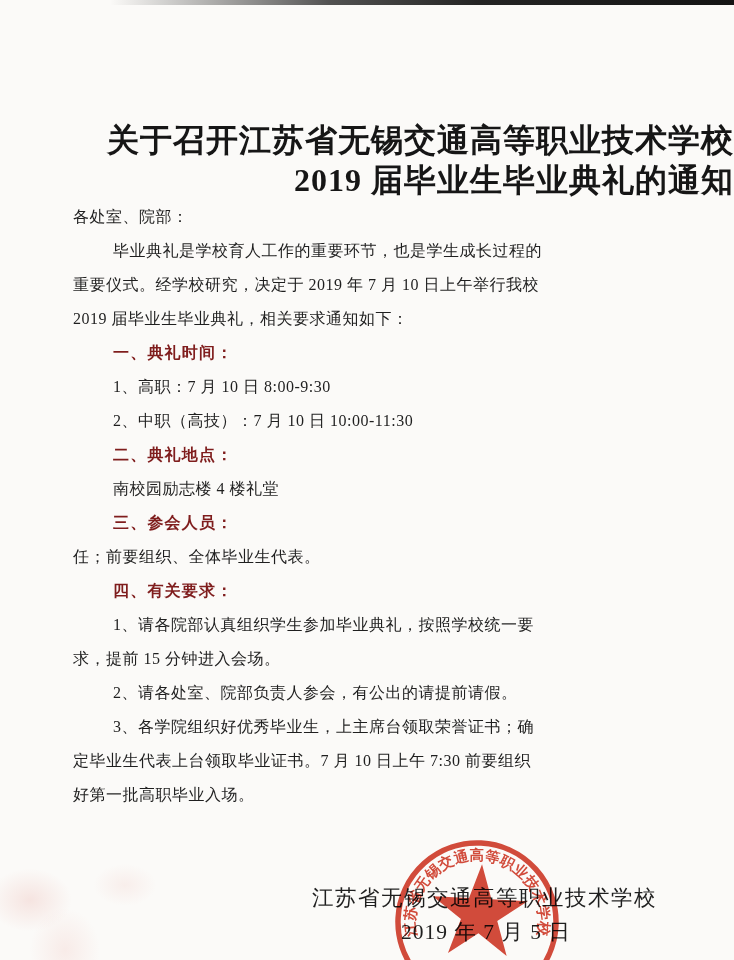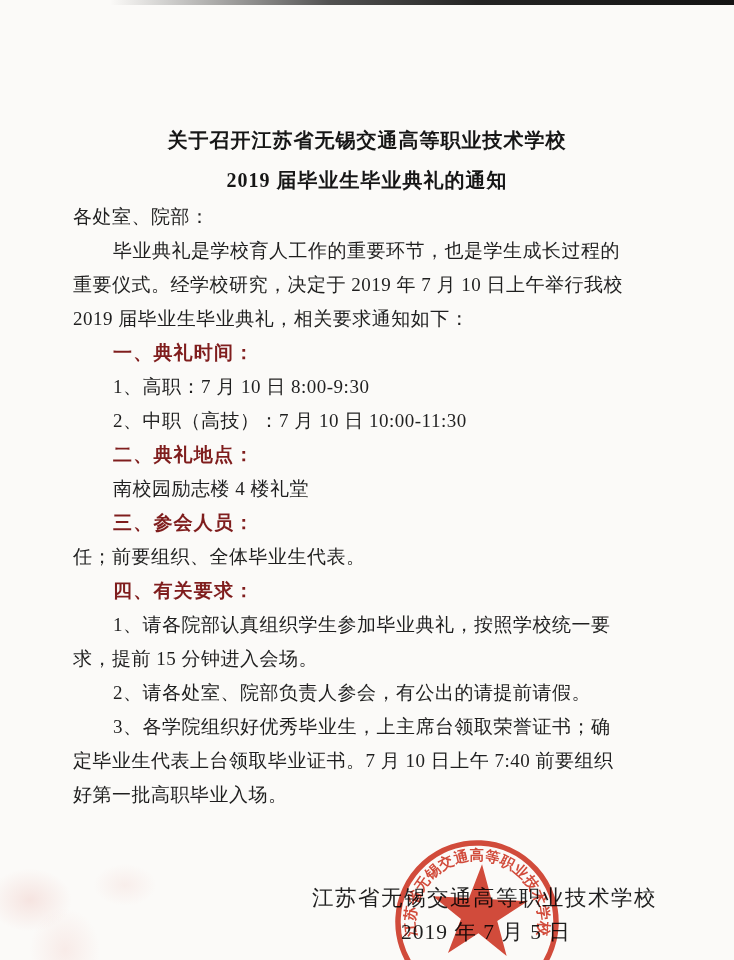--- a/index.html
+++ b/index.html
@@ -13,30 +13,30 @@
   }
   .top-edge{
     position:absolute;top:0;left:0;width:100%;height:5px;
     background:linear-gradient(to right,
       rgba(30,30,30,0) 0%, rgba(30,30,30,0) 15%,
       rgba(30,30,30,.30) 27%, rgba(25,25,25,.75) 45%,
       rgba(18,18,18,.92) 65%, #141414 100%);
   }
   .title-block{
     position:absolute;top:120px;left:0;width:100%;
-    text-align:center;
+    text-align:right;
     font-weight:bold;
-    font-size:20px;line-height:40px;
+    font-size:32px;line-height:40px;
     letter-spacing:1px;
     color:#161616;
     font-family:"Liberation Serif", serif;
   }
   .body-block{
     position:absolute;top:200px;left:73px;right:40px;
-    font-size:19px;line-height:34px;
+    font-size:16px;line-height:34px;
     letter-spacing:0.5px;
     white-space:nowrap;
   }
   .line{height:34px;}
   .indent{text-indent:40px;}
   .hei{
     font-family:"Liberation Sans", sans-serif;
     font-weight:700;
     letter-spacing:1.2px;
     color:#7f1d1d;
@@ -89,21 +89,21 @@
     <div class="line indent">2、中职（高技）：7 月 10 日 10:00-11:30</div>
     <div class="line indent hei">二、典礼地点：</div>
     <div class="line indent">南校园励志楼 4 楼礼堂</div>
     <div class="line indent hei">三、参会人员：</div>
     <div class="line">任；前要组织、全体毕业生代表。</div>
     <div class="line indent hei">四、有关要求：</div>
     <div class="line indent">1、请各院部认真组织学生参加毕业典礼，按照学校统一要</div>
     <div class="line">求，提前 15 分钟进入会场。</div>
     <div class="line indent">2、请各处室、院部负责人参会，有公出的请提前请假。</div>
     <div class="line indent">3、各学院组织好优秀毕业生，上主席台领取荣誉证书；确</div>
-    <div class="line">定毕业生代表上台领取毕业证书。7 月 10 日上午 7:40 前要组织</div>
+    <div class="line">定毕业生代表上台领取毕业证书。7 月 10 日上午 7:30 前要组织</div>
     <div class="line">好第一批高职毕业入场。</div>
   </div>
 
   <div class="signature">江苏省无锡交通高等职业技术学校</div>
   <div class="date">2019 年 7 月 5 日</div>
 
   <div class="smudge"></div>
 
   <svg class="seal" viewBox="-110 -110 220 220" width="220" height="220" xmlns="http://www.w3.org/2000/svg">
     <defs>

